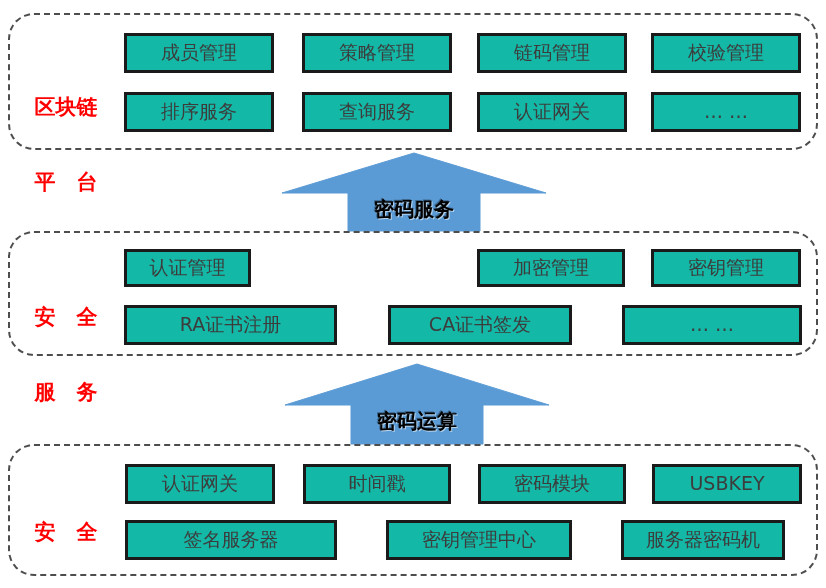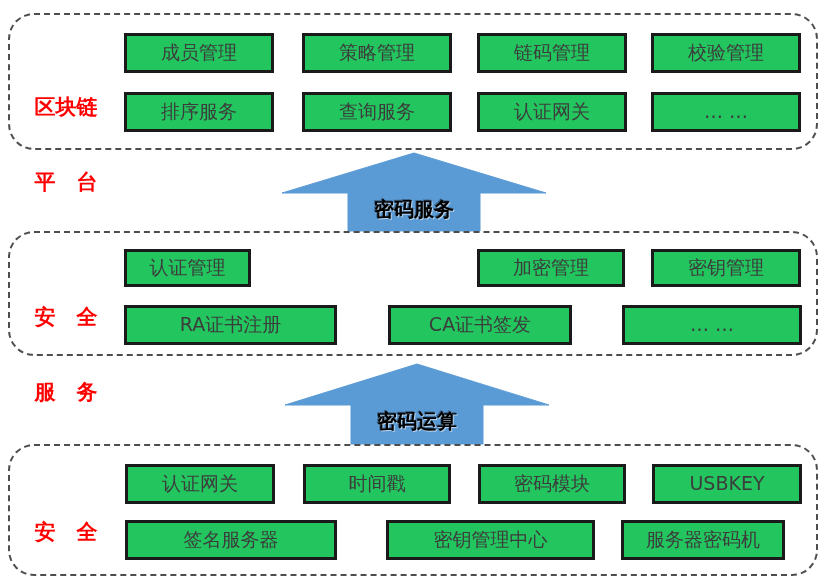--- a/index.html
+++ b/index.html
@@ -38,21 +38,21 @@
     text-align: center;
     white-space: pre;
     user-select: none;
   }
 
   
   .box {
     position: absolute;
     box-sizing: border-box;
     border: 3px solid #1a1a1a;
-    background: #22c55e;
+    background: #14b8a6;
     display: flex;
     align-items: center;
     justify-content: center;
     font-size: 19px;
     color: #3c3c3c;
     line-height: 1;
     white-space: nowrap;
   }
   .box .label {
     display: block;
@@ -176,20 +176,20 @@
   <div class="box" style="left:478px; top:464px; width:148px; height:40px;">
     <span class="label">密码模块</span>
   </div>
   <div class="box" style="left:652px; top:464px; width:150px; height:40px;">
     <span class="label">USBKEY</span>
   </div>
 
   <div class="box" style="left:125px; top:520px; width:212px; height:40px;">
     <span class="label">签名服务器</span>
   </div>
-  <div class="box" style="left:386px; top:520px; width:209px; height:40px;">
+  <div class="box" style="left:386px; top:520px; width:186px; height:40px;">
     <span class="label">密钥管理中心</span>
   </div>
   <div class="box" style="left:621px; top:520px; width:164px; height:40px;">
     <span class="label">服务器密码机</span>
   </div>
 
 </div>
 
 </body></html>

